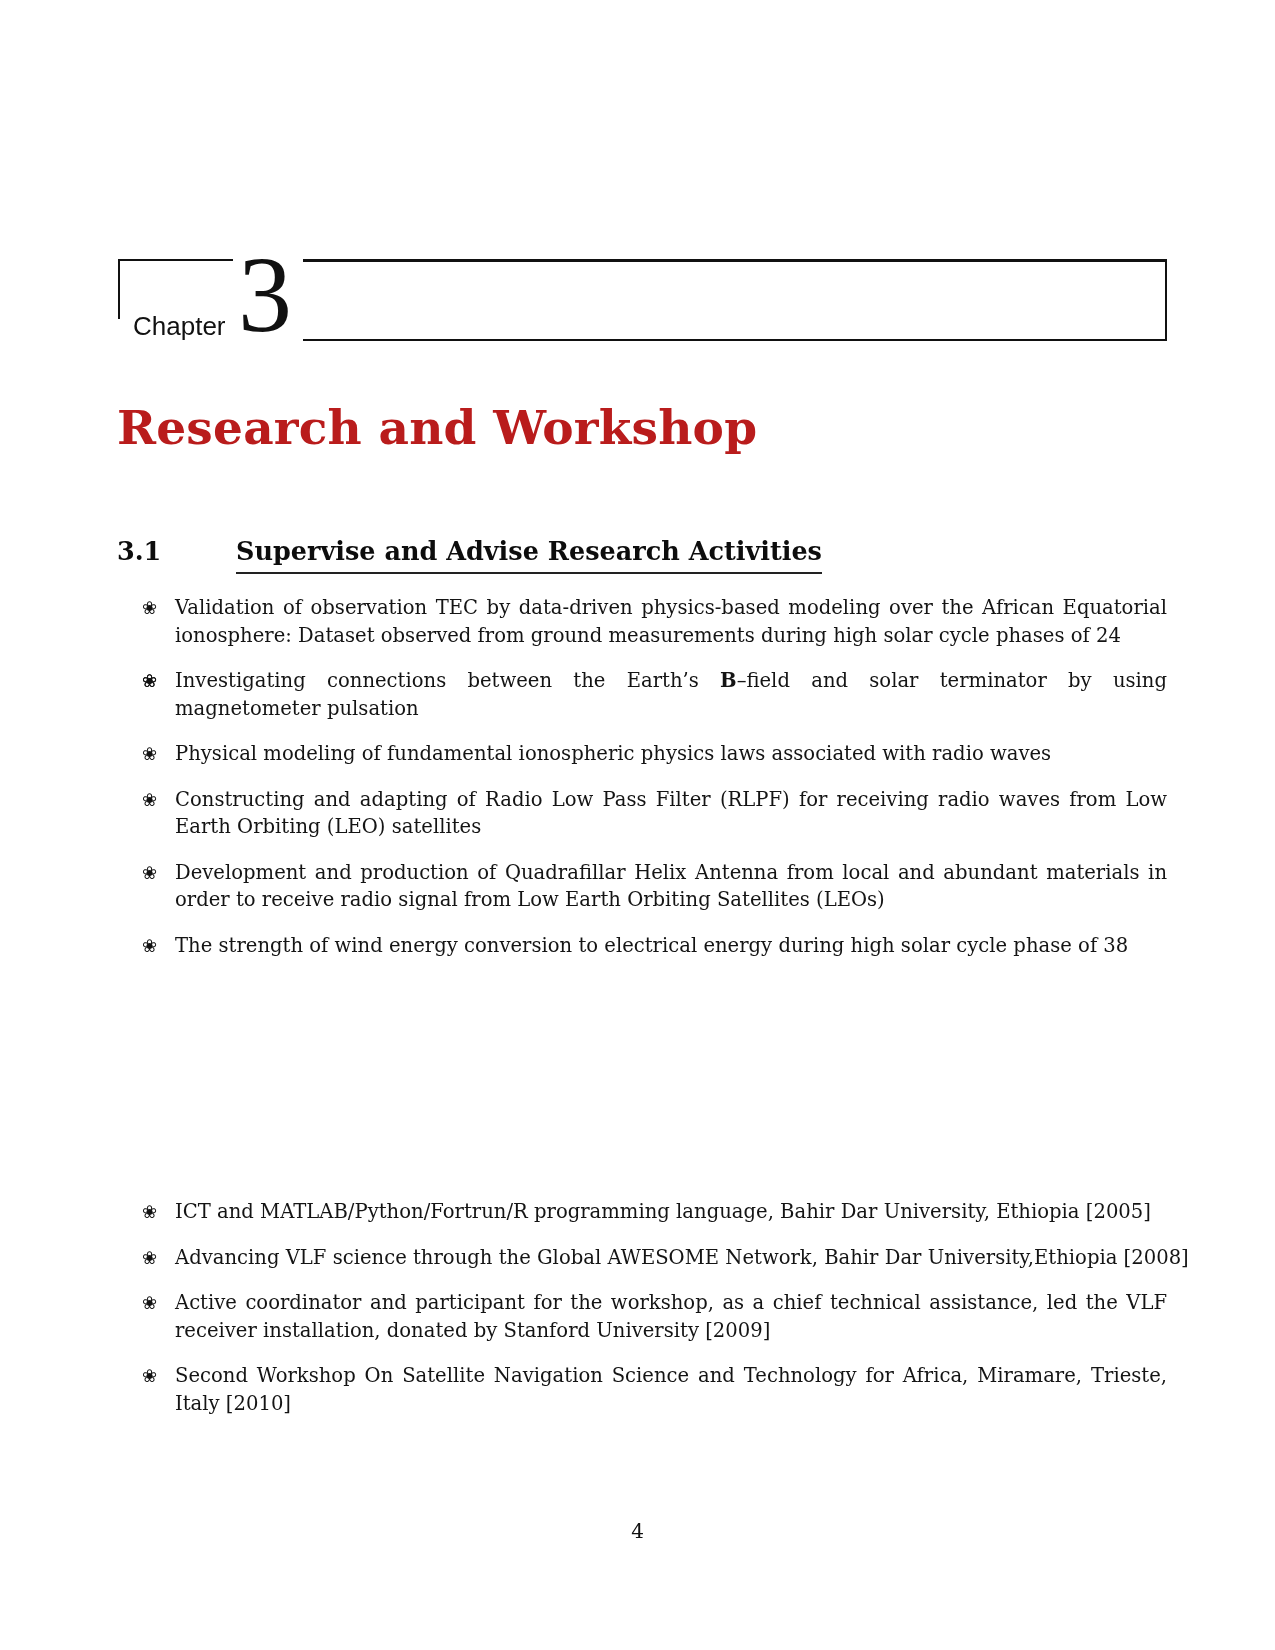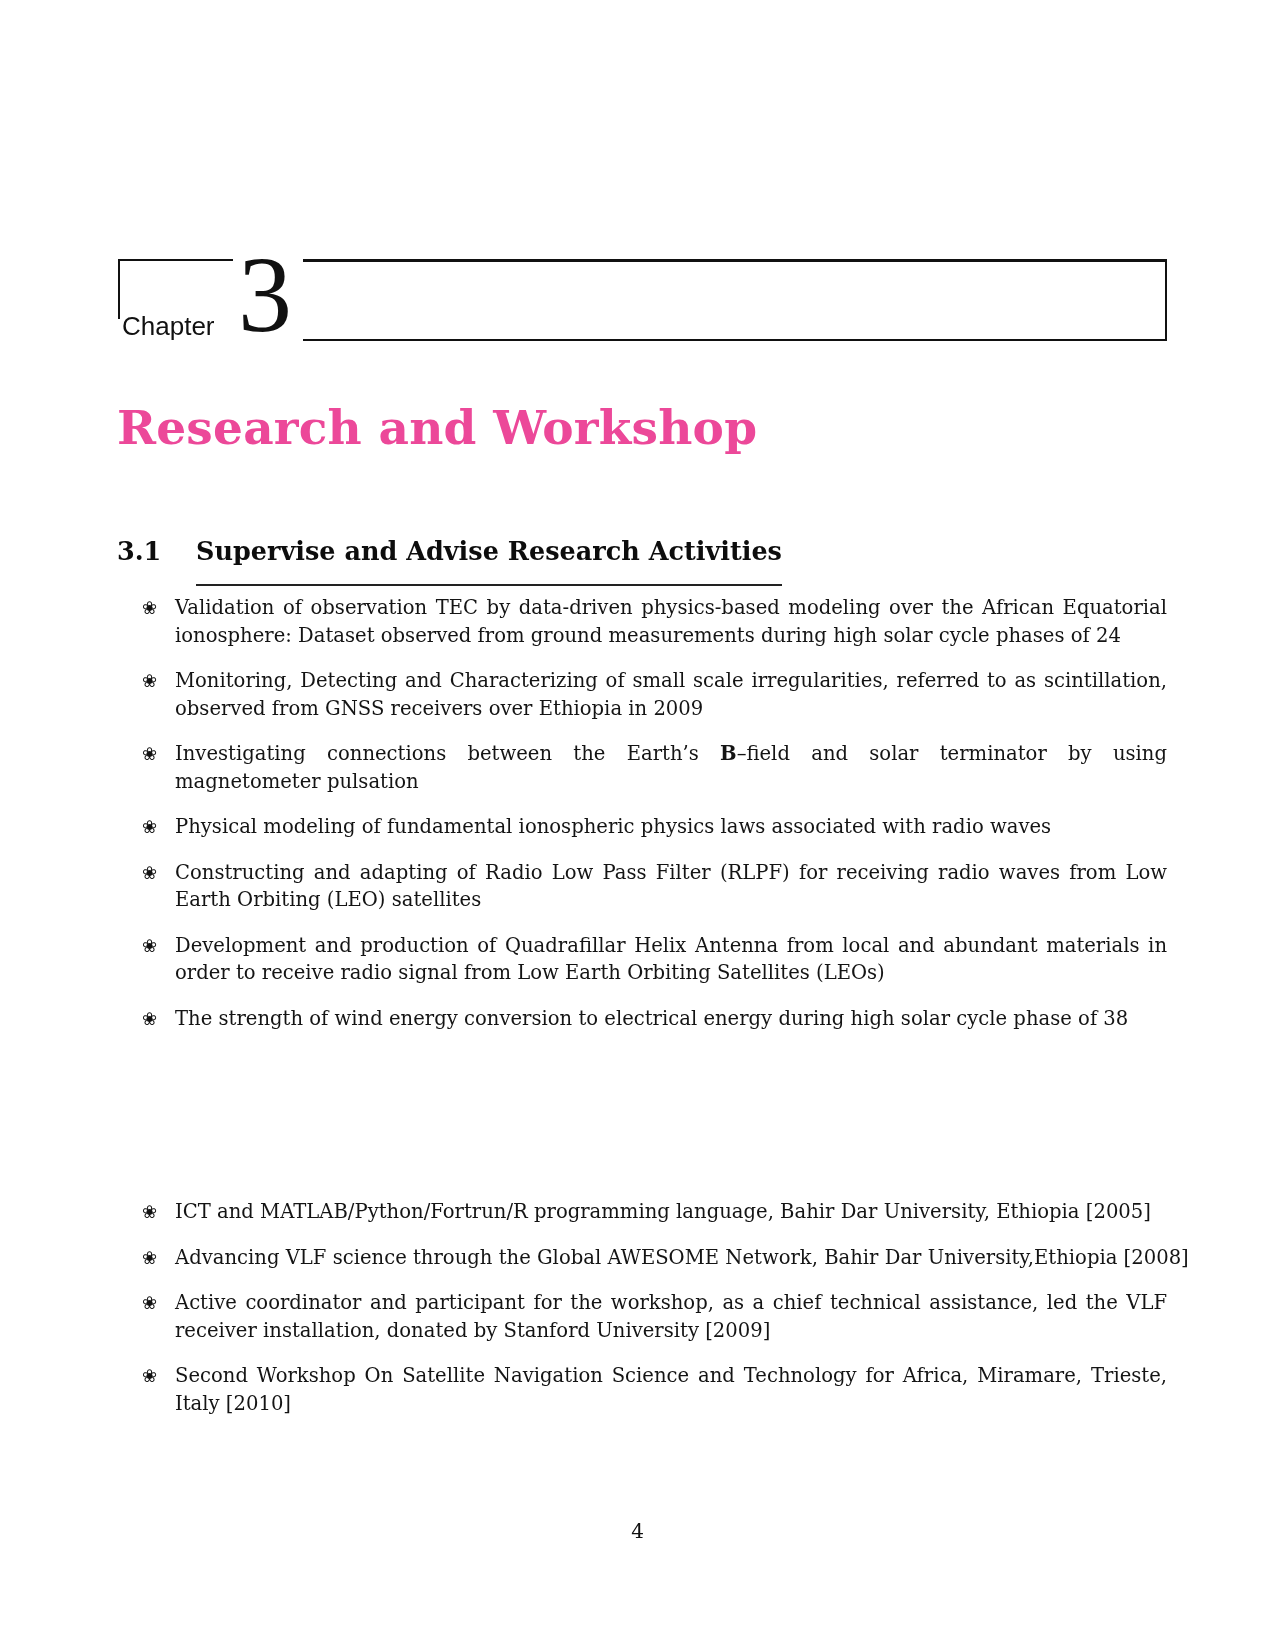--- a/index.html
+++ b/index.html
@@ -54,21 +54,21 @@
       background: #111;
     }
     .frame-bottom {
       position: absolute;
       left: 185px; bottom: 0;
       right: 0; height: 2px;
       background: #111;
     }
     .chapter-label {
       position: absolute;
-      left: 4px;
+      left: 15px;
       top: 54px;
       font-family: "Liberation Sans", sans-serif;
       font-size: 26px;
       line-height: 26px;
       color: #111;
     }
     .chapter-number {
       position: absolute;
       left: 120px;
       top: -14px;
@@ -82,21 +82,21 @@
     .chapter-title {
       position: absolute;
       left: 117px;
       top: 398px;
       margin: 0;
       font-family: "DejaVu Serif", serif;
       font-weight: bold;
       font-size: 47px;
       line-height: 60px;
       letter-spacing: 0.2px;
-      color: #ec4899;
+      color: #b91c1c;
     }
 
     
     .section-heading {
       position: absolute;
       left: 117px;
       margin: 0;
       font-family: "DejaVu Serif", serif;
       font-weight: bold;
       font-size: 25.5px;
@@ -104,21 +104,22 @@
       color: #0d0d0d;
       white-space: nowrap;
     }
     .section-number {
       display: inline-block;
       width: 79px;
     }
     .section-title {
       display: inline-block;
       border-bottom: 2px solid #222;
-      padding-bottom: 16px;
+      padding-bottom: 4px;
+      margin-left: 40px;
     }
 
     
     .bullet-list {
       position: absolute;
       left: 142px;
       width: 1025px;
       margin: 0;
       padding: 0;
       list-style: none;
@@ -187,21 +188,20 @@
     <span class="section-number">3.1</span><span class="section-title">Supervise and Advise Research Activities</span>
   </h2>
 
   <ul class="bullet-list" id="list-31">
     <li class="bullet-item">
       <span class="bullet-icon">❀</span>
       <span>Validation of observation TEC by data-driven physics-based modeling over the African Equatorial ionosphere:  Dataset observed from ground measurements during high solar cycle phases of 24</span>
     </li>
     <li class="bullet-item">
       <span class="bullet-icon">❀</span>
-      <span>Monitoring, Detecting and Characterizing of small scale irregularities, referred to as scintillation, observed from GNSS receivers over Ethiopia in 2009</span>
     </li>
     <li class="bullet-item">
       <span class="bullet-icon">❀</span>
       <span><span>Investigating connections between the Earth’s </span><span class="bold-b">B</span><span>–field and solar terminator by using magnetometer pulsation</span></span>
     </li>
     <li class="bullet-item">
       <span class="bullet-icon">❀</span>
       <span>Physical modeling of fundamental ionospheric physics laws associated with radio waves</span>
     </li>
     <li class="bullet-item">

